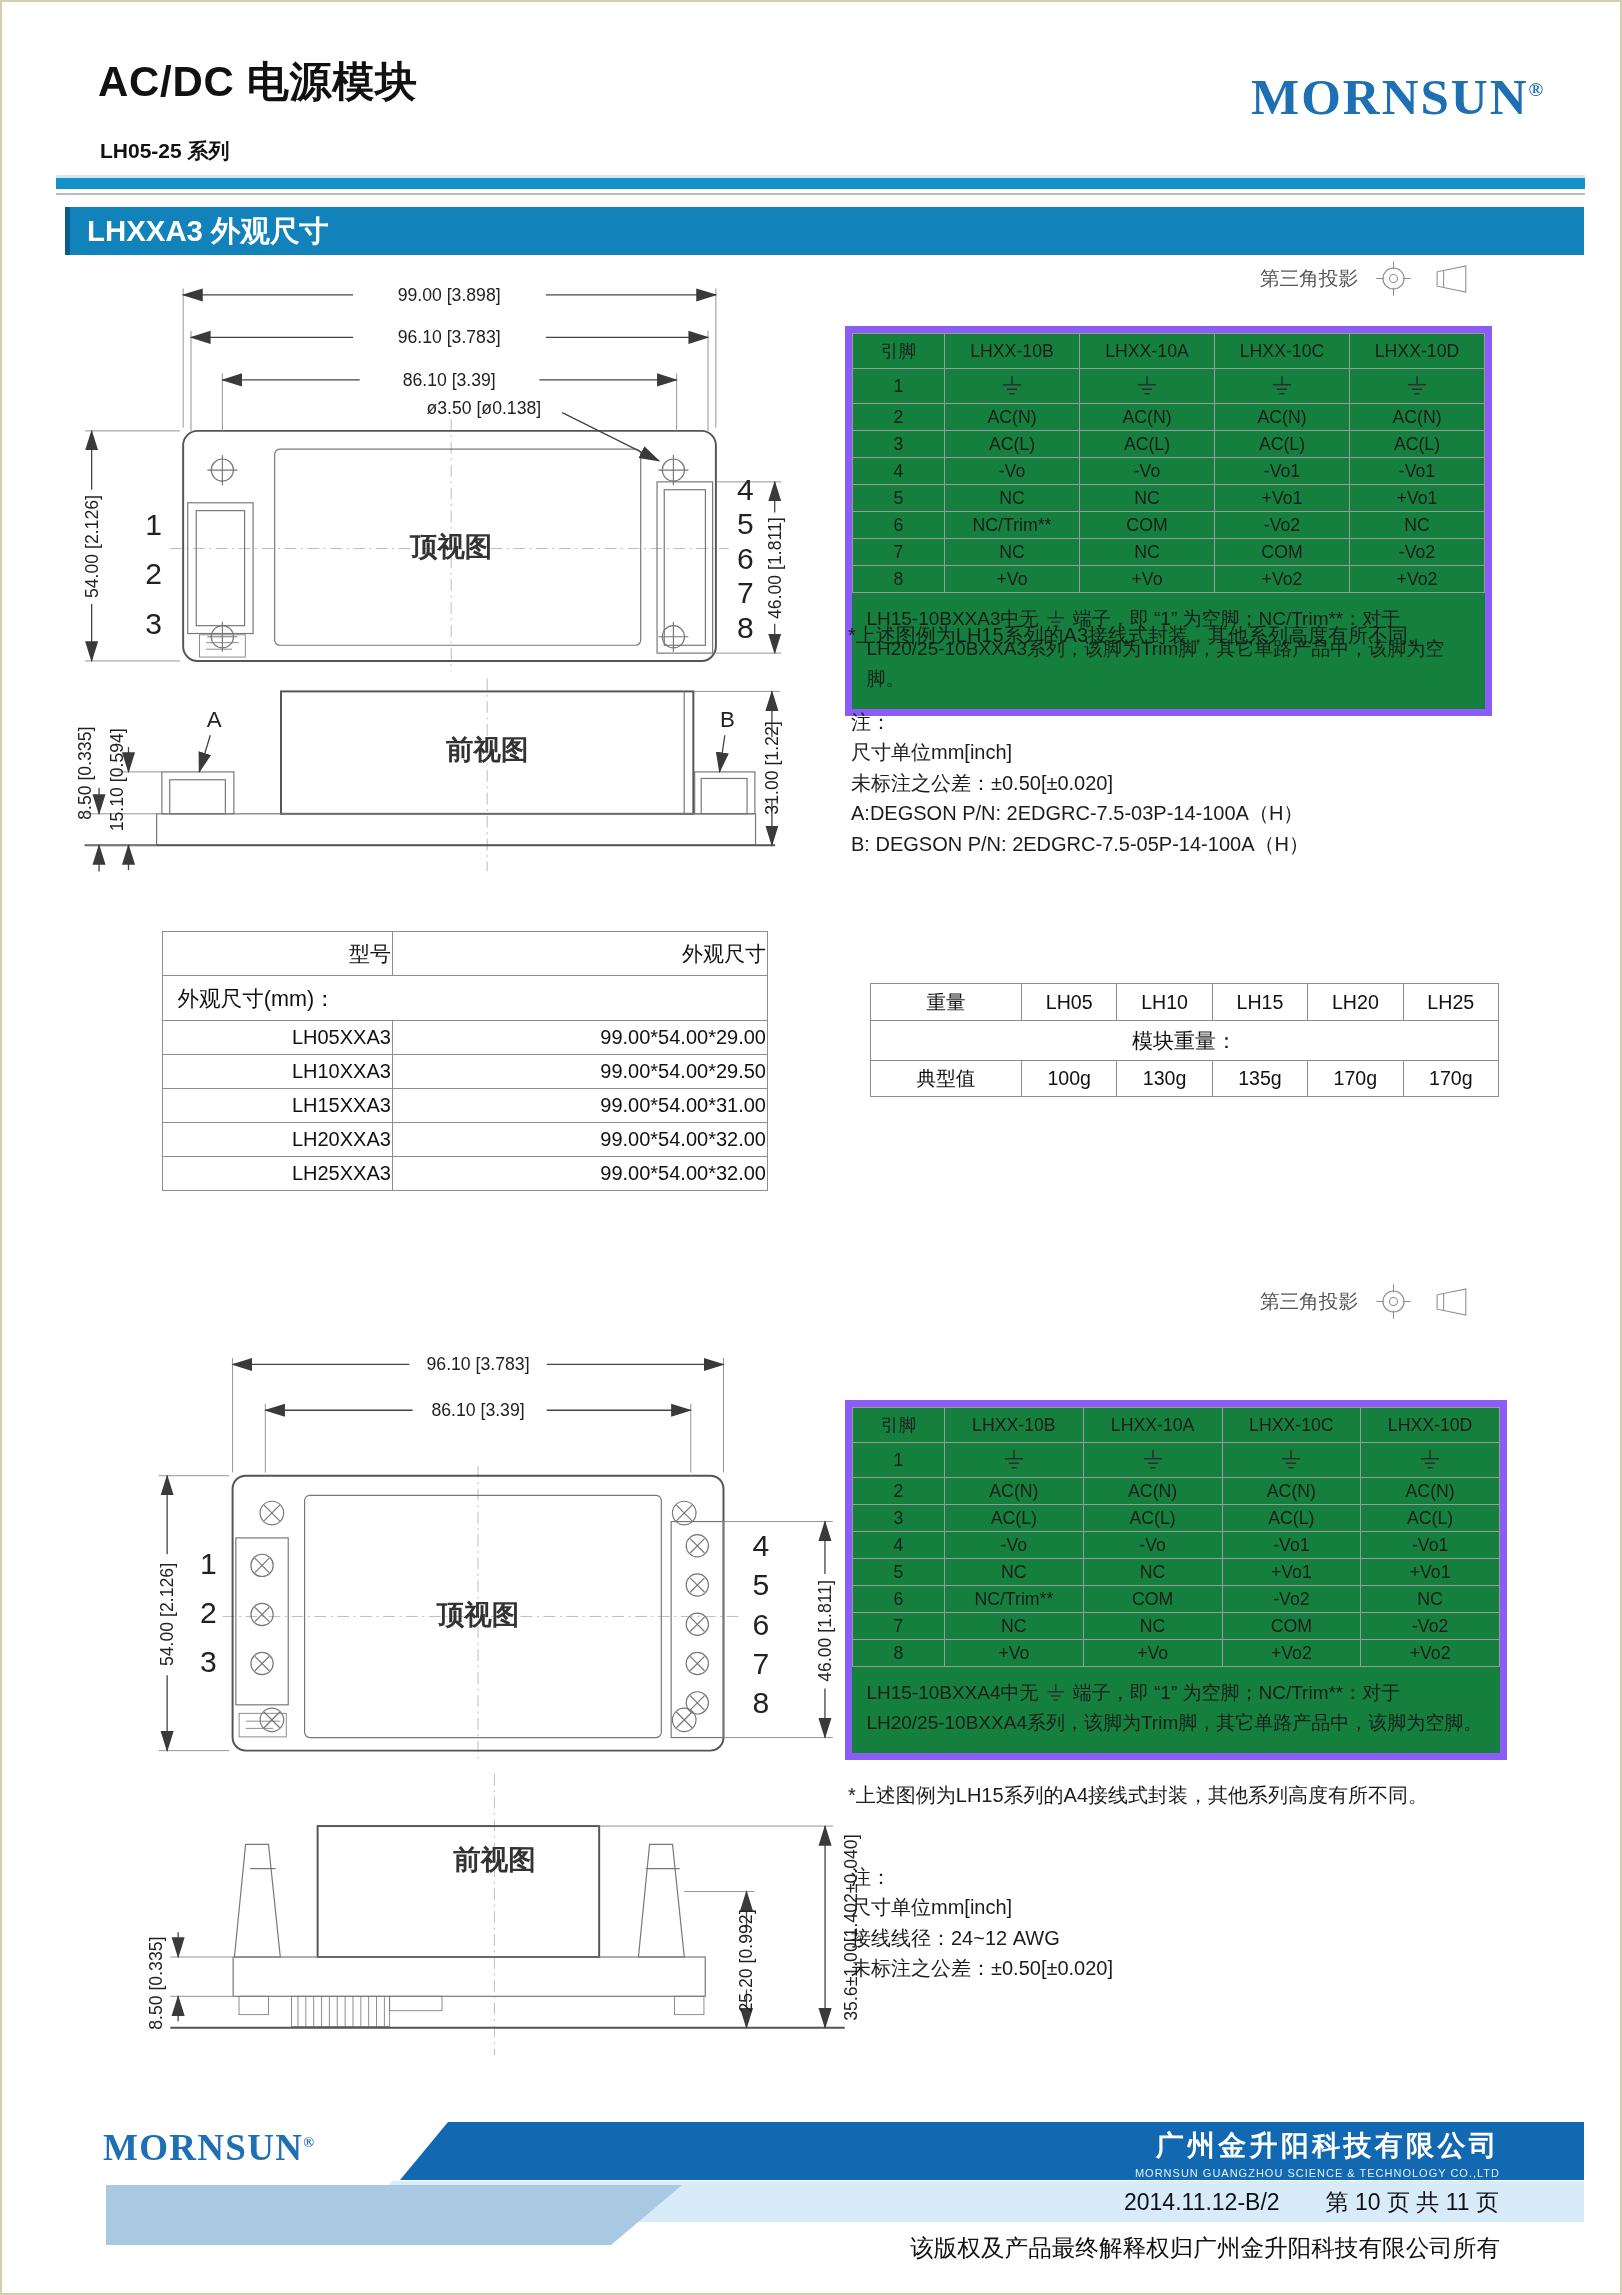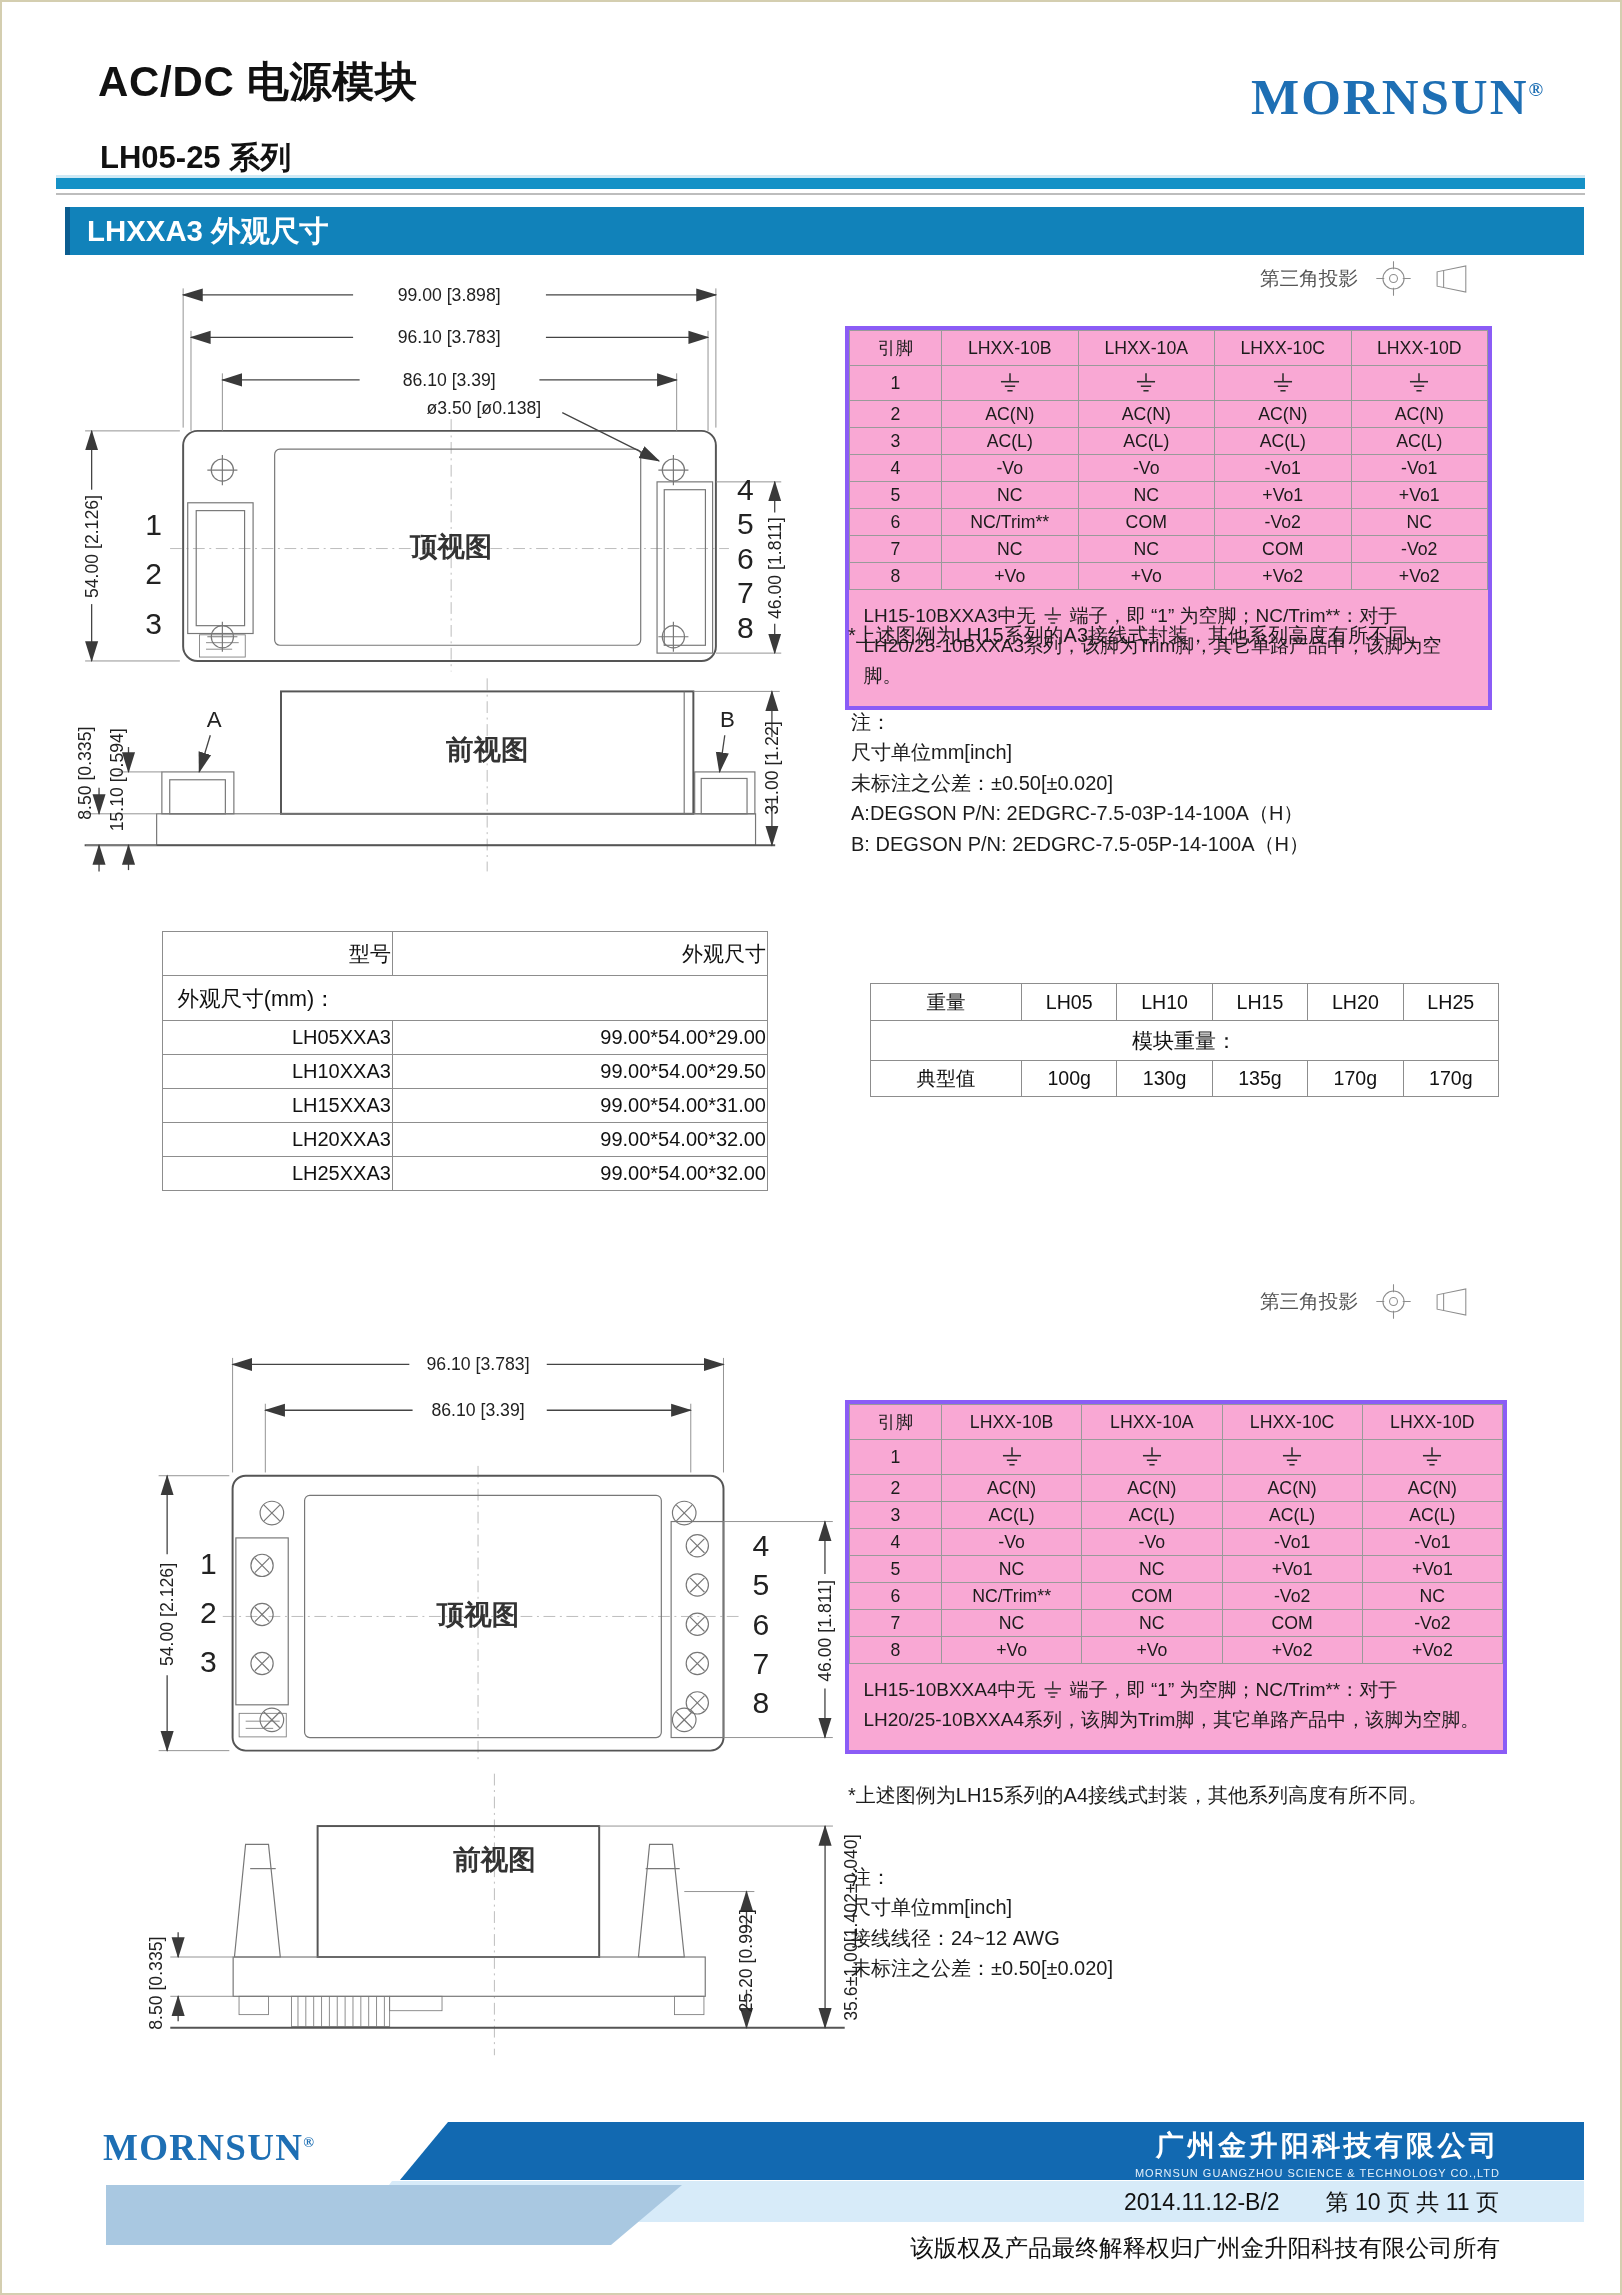--- a/index.html
+++ b/index.html
@@ -3,21 +3,21 @@
 <meta charset="utf-8">
 <style>
   html,body{margin:0;padding:0;background:#e9e9e9;}
   .page{position:relative;width:1622px;height:2295px;background:#ffffff;
         font-family:"Liberation Sans","DejaVu Sans",sans-serif;color:#111;
         overflow:hidden;box-shadow:inset 0 0 0 2px #d4ceb0;}
   .abs{position:absolute;}
 
   
   .h1{left:98px;top:54px;font-size:42px;font-weight:bold;letter-spacing:0.7px;}
-  .h2{left:100px;top:137px;font-size:31px;font-weight:bold;}
+  .h2{left:100px;top:137px;font-size:21px;font-weight:bold;}
   .brand-top{left:1251px;top:68px;font-family:"Liberation Serif","DejaVu Serif",serif;
              font-weight:bold;font-size:51px;color:#1e6fb4;letter-spacing:2px;}
   .brand-top sup{font-size:19.6px;}
   .rule{left:56px;top:175px;width:1529px;}
   .rule .r1{height:3.3px;background:#cfe9f5;}
   .rule .r2{height:11px;background:#1591c6;}
   .rule .r3{height:3.3px;background:#ffffff;}
   .rule .r4{height:2px;background:#bdbdbd;}
 
   
@@ -25,21 +25,21 @@
         color:#fff;font-size:29.4px;font-weight:bold;line-height:48px;padding-left:17px;box-sizing:border-box;}
   .band1{top:207px;}
   .band2{top:1229px;}
 
   
   .proj{display:flex;align-items:center;gap:17px;color:#555;font-size:19.6px;text-align:center;}
   .proj1{left:1260px;top:260px;}
   .proj2{left:1260px;top:1283px;}
 
   
-  .pin-box{border:4px solid #8b5cf6;background:#f9a8d4;box-sizing:border-box;}
+  .pin-box{border:7px solid #8b5cf6;background:#15803d;box-sizing:border-box;}
   .pin-box1{left:845px;top:326px;width:647px;}
   .pin-box2{left:845px;top:1400px;width:662px;}
   .pin-box table{border-collapse:collapse;width:100%;table-layout:fixed;}
   .pin-box th,.pin-box td{border:1.3px solid #9a9a9a;text-align:center;font-size:17.7px;
         padding:0;height:26px;font-weight:normal;color:#1c1c1c;}
   .pin-box th{height:34px;}
   .pin-box tbody tr:first-child td{height:34px;}
   .pin-box .note{font-size:19px;line-height:1.6;padding:10.5px 13px 14.4px 14.4px;color:#1c1c1c;}
   .gnd-icon{vertical-align:middle;}
 

